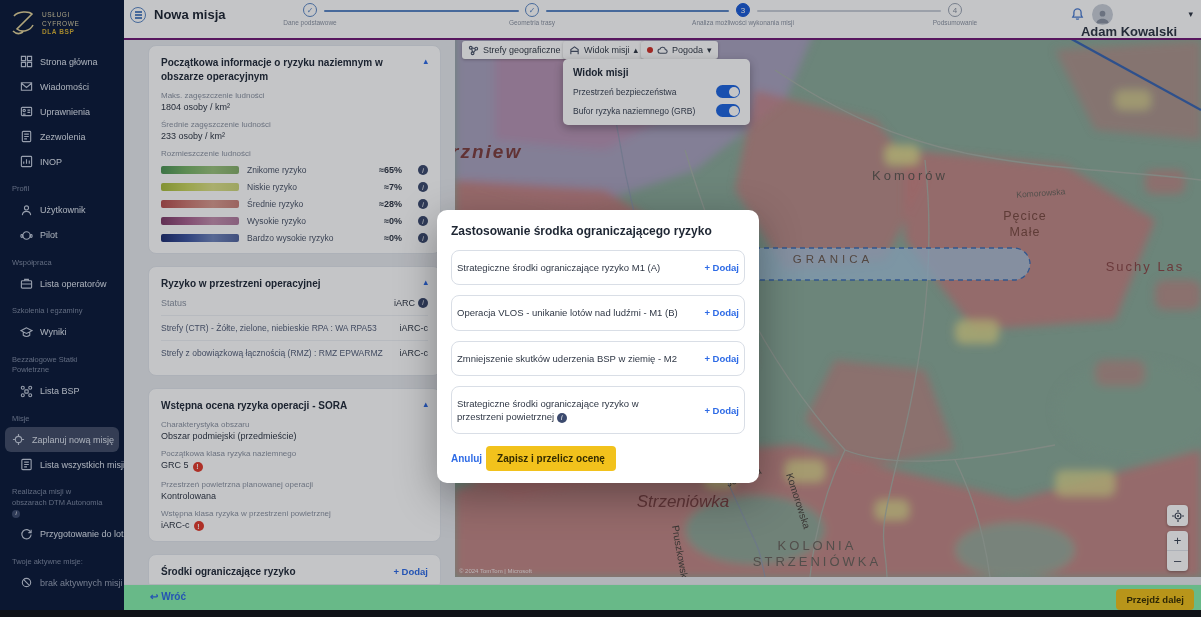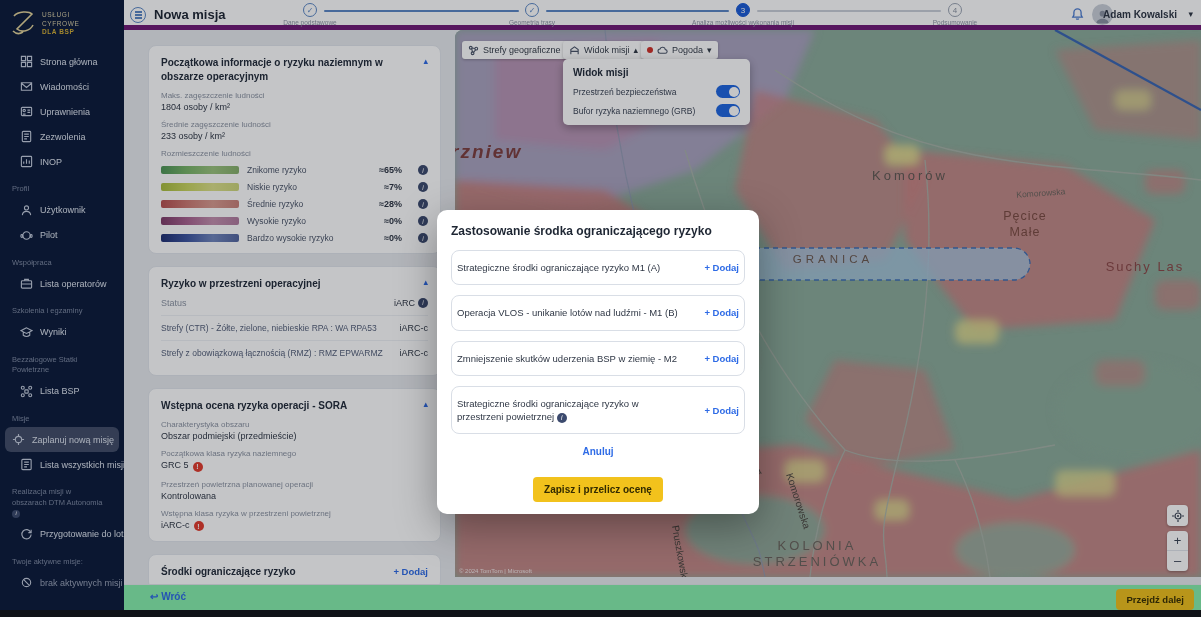--- a/index.html
+++ b/index.html
@@ -13,42 +13,42 @@
   .logo-text { font-size:6.5px; letter-spacing:.6px; color:#d8cda5; line-height:1.35; }
   .logo-text .b3 { color:#d4af37; font-weight:bold; }
   .sec-h { font-size:7.5px; color:#7f8aa3; padding:10px 12px 3px 12px; line-height:1.4; }
   .nav-item { display:flex; align-items:center; gap:7px; padding:6px 20px;
     font-size:9px; color:#dde3ee; cursor:pointer; white-space:nowrap; }
   .nav-item.active { background:#424d68; border-radius:6px; margin:0 5px; padding:6px 7px; }
   .icn { width:13px; height:13px; flex:0 0 13px; display:inline-flex; }
   .icn svg { width:13px; height:13px; stroke:#c6cede; fill:none; stroke-width:1.2; }
 
   
-  .topbar { position:absolute; left:124px; top:0; right:0; height:30px; background:#fff;
-    border-bottom:5px solid #701a75; z-index:2; }
+  .topbar { position:absolute; left:124px; top:0; right:0; height:40px; background:#fff;
+    border-bottom:2px solid #701a75; z-index:2; }
   .mission-ic { position:absolute; left:6px; top:7px; width:16px; height:16px; border-radius:50%;
     border:1.5px solid #5b87c5; display:flex; align-items:center; justify-content:center; }
   .mission-ic i { display:block; width:7px; height:1.5px; background:#5b87c5;
     box-shadow:0 -3px 0 #5b87c5, 0 3px 0 #5b87c5; }
   .page-title { position:absolute; left:30px; top:7px; font-size:13px; font-weight:bold; color:#1e2633; }
   .step { position:absolute; top:3px; width:150px; text-align:center; }
   .step .c { width:14px; height:14px; border-radius:50%; margin:0 auto; font-size:8px;
     display:flex; align-items:center; justify-content:center; background:#fff; }
   .step .c.done { border:1.5px solid #5b87c5; color:#5b87c5; }
   .step .c.active { background:#1b5bd7; color:#fff; border:1.5px solid #1b5bd7; }
   .step .c.todo { border:1.5px solid #9aa3b2; color:#8b93a2; }
   .step .l { font-size:6.5px; color:#8b93a2; margin-top:2px; white-space:nowrap; }
   .connector { position:absolute; top:10px; height:2px; border-radius:1px; }
   .connector.blue { background:#5b87c5; } .connector.gray { background:#c9cfd8; }
   .bell { position:absolute; right:116px; top:7px; width:15px; height:15px; }
   .bell svg { width:15px; height:15px; stroke:#4a7bd0; fill:none; stroke-width:1.3; }
   .avatar { position:absolute; right:88px; top:4px; width:21px; height:21px; border-radius:50%;
     background:#c9cfd8; overflow:hidden; display:flex; align-items:flex-end; justify-content:center; }
   .avatar svg { width:17px; height:17px; fill:#8b93a2; }
-  .uname { position:absolute; right:24px; top:9px; font-size:10px; font-weight:bold; color:#2f3745; }
+  .uname { position:absolute; right:24px; top:24px; font-size:13px; font-weight:bold; color:#2f3745; }
   .uchev { position:absolute; right:8px; top:9px; font-size:9px; color:#2f3745; }
 
   
   .lpanel { position:absolute; left:148px; top:45px; width:293px; height:532px; z-index:2; }
   .card { background:#fff; border:1px solid #e1e5eb; border-radius:8px; padding:10px 12px;
     margin-bottom:12px; }
   .card-h { display:flex; justify-content:space-between; gap:8px; }
   .card-t { font-size:10px; font-weight:bold; color:#232c3a; line-height:1.35; }
   .chev { color:#2e6be6; font-size:9px; flex:0 0 auto; cursor:pointer; }
   .lab { font-size:8px; color:#8b93a2; margin-top:8px; }
@@ -111,21 +111,21 @@
   .blackstrip { position:absolute; left:0; top:610px; width:100%; height:7px; background:#101318; z-index:70; }
 
   
   .overlay { position:absolute; inset:0; background:rgba(10,14,22,.24); z-index:50; }
   .modal { position:absolute; left:437px; top:210px; width:322px; background:#fff; border-radius:10px;
     box-shadow:0 12px 40px rgba(0,0,0,.35); z-index:60; padding:14px 14px 12px 14px; }
   .modal-t { font-size:12px; font-weight:bold; color:#1e2633; margin-bottom:12px; }
   .mrow { border:1px solid #d9dee6; border-radius:8px; padding:10px 5px; margin-bottom:10px;
     display:flex; justify-content:space-between; align-items:center; gap:10px; }
   .mrow .l { font-size:9.5px; color:#2f3745; line-height:1.4; }
-  .mfoot { display:flex; justify-content:flex-start; align-items:center; gap:20px; margin-top:12px;flex-direction:column; }
+  .mfoot { display:flex; justify-content:flex-start; align-items:center; gap:4px; margin-top:12px; }
   .cancel { font-size:10px; font-weight:bold; color:#2e6be6; cursor:pointer; }
   .submit { background:#f2c21c; color:#332b00; font-size:10px; font-weight:bold; border:none;
     border-radius:4px; padding:7px 11px; cursor:pointer; }
 
   .maplabel { font-family:"Liberation Sans", sans-serif; }
 </style>
 </head>
 <body>
 
 <aside class="sidebar">

